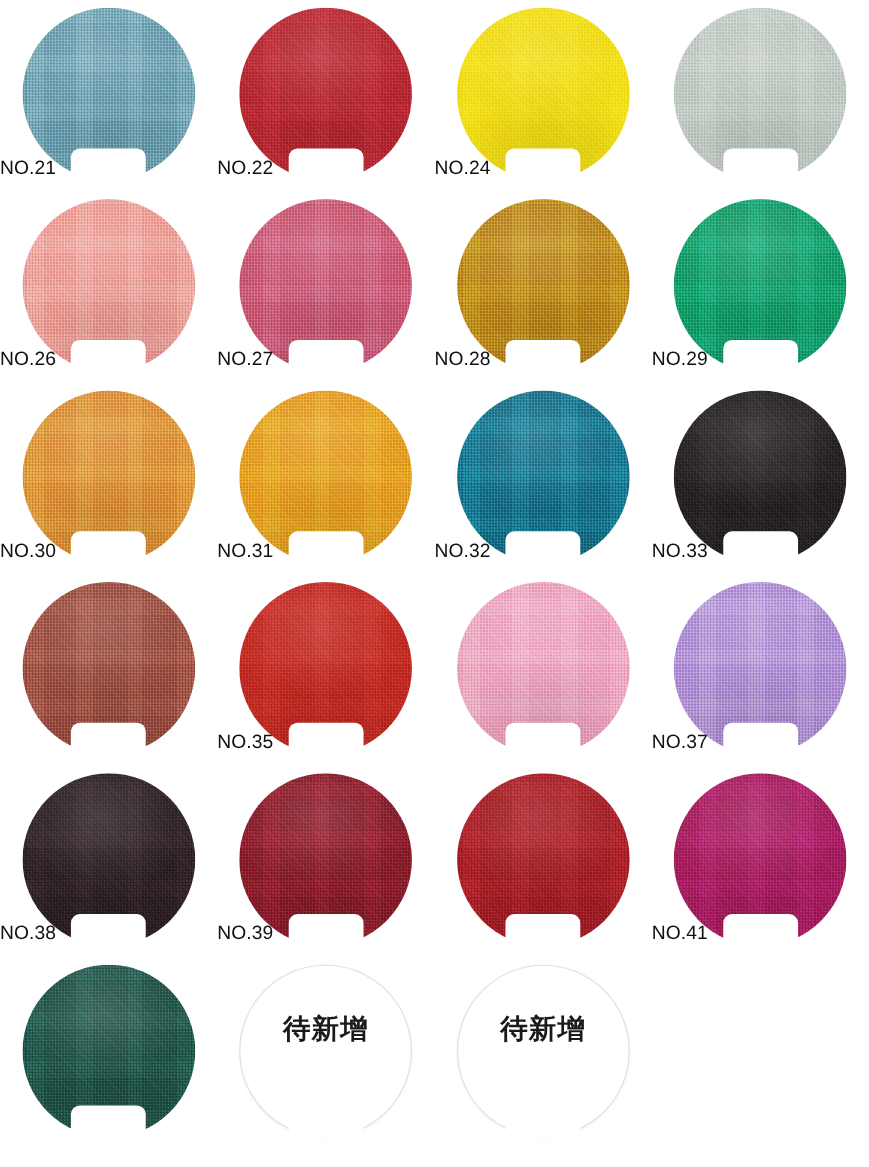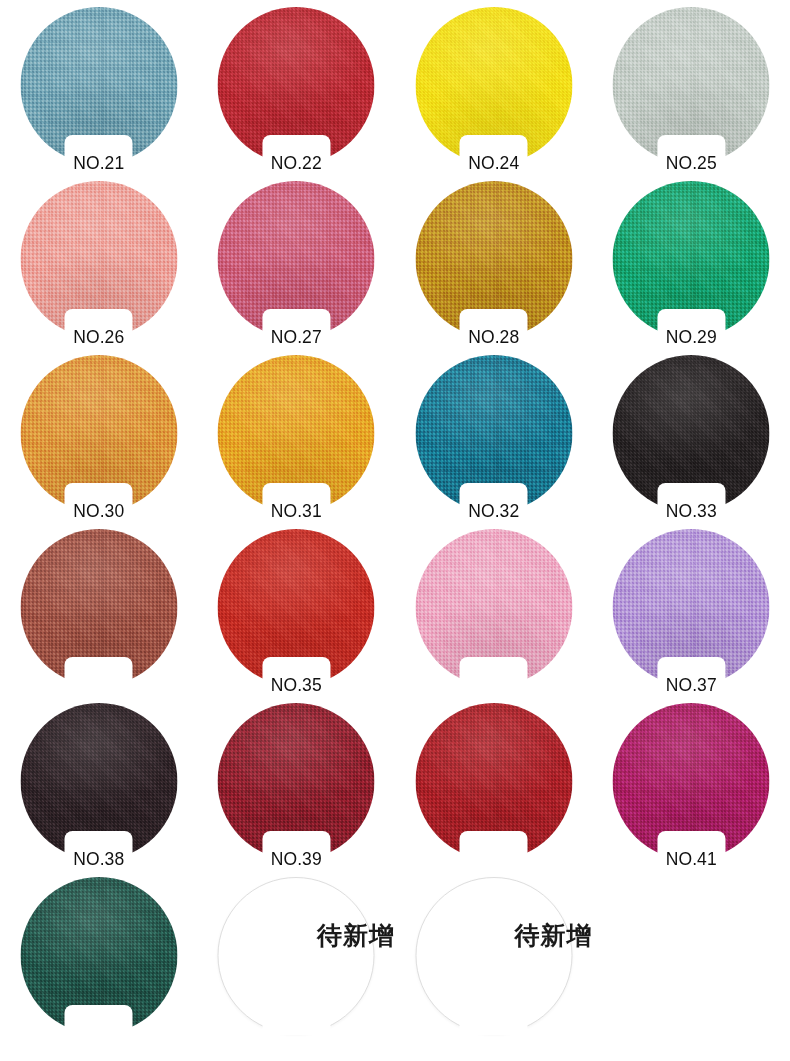--- a/index.html
+++ b/index.html
@@ -105,37 +105,35 @@
     z-index:3;
   }
   .disc-wrap.empty-wrap .notch { background:#ffffff; }
 
   
   .label {
     position:absolute;
     left:0;
     right:0;
     top:137px;
-    text-align:center;
     font-size:17.5px;
     line-height:20px;
     letter-spacing:0.1px;
     color:#111111;
     z-index:4;
     white-space:nowrap;
-    margin-top:11px;
   }
 
   
   .placeholder-text {
     position:absolute;
     left:0;
     right:0;
     top:46px;
-    text-align:right;
+    text-align:center;
     font-size:25px;
     line-height:30px;
     font-weight:700;
     letter-spacing:1px;
     color:#1a1a1a;
     z-index:4;
     font-family:"DejaVu Sans","Liberation Sans",sans-serif;
   }
 </style>
 </head>
@@ -162,21 +160,20 @@
           <div class="disc" style="background-color: rgb(246, 224, 19);"></div>
           <div class="notch"></div>
         </div>
         <div class="label">NO.24</div>
       </div>
       <div class="swatch">
         <div class="disc-wrap">
           <div class="disc" style="background-color: rgb(195, 204, 198);"></div>
           <div class="notch"></div>
         </div>
-        <div class="label">NO.25</div>
       </div>
       <div class="swatch">
         <div class="disc-wrap">
           <div class="disc" style="background-color: rgb(240, 160, 152);"></div>
           <div class="notch"></div>
         </div>
         <div class="label">NO.26</div>
       </div>
       <div class="swatch">
         <div class="disc-wrap">

